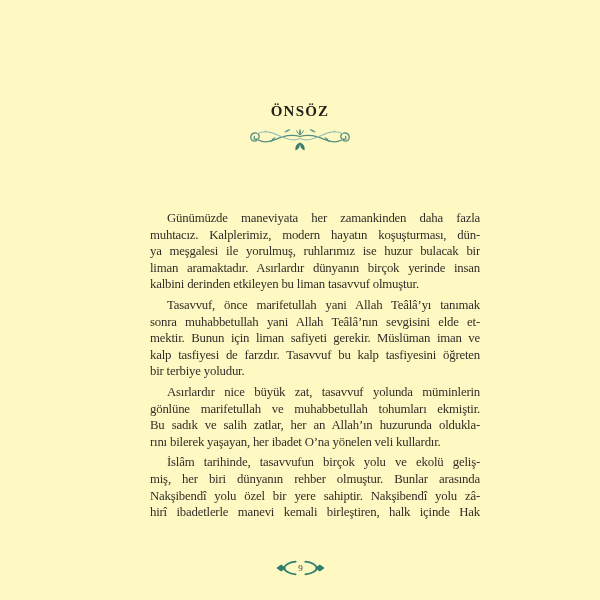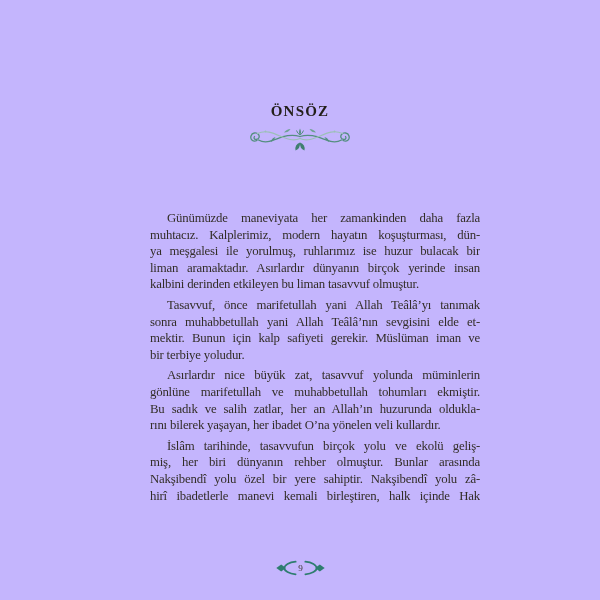--- a/index.html
+++ b/index.html
@@ -4,21 +4,21 @@
 <style>
   html, body { margin: 0; padding: 0; }
   body {
     width: 600px; height: 600px;
     background: #ffffff;
     font-family: "Liberation Serif", "DejaVu Serif", serif;
   }
   .page {
     position: relative;
     width: 600px; height: 600px;
-    background: #c4b5fd;
+    background: #fef9c3;
     overflow: hidden;
   }
   .chapter-title {
     position: absolute;
     top: 103px; left: 0; width: 600px;
     text-align: center;
     font-size: 15px;
     font-weight: bold;
     letter-spacing: 1.2px;
     color: #231f1a;
@@ -88,21 +88,22 @@
       <div class="line first">Günümüzde maneviyata her zamankinden daha fazla</div>
       <div class="line">muhtacız. Kalplerimiz, modern hayatın koşuşturması, dün-</div>
       <div class="line">ya meşgalesi ile yorulmuş, ruhlarımız ise huzur bulacak bir</div>
       <div class="line">liman aramaktadır. Asırlardır dünyanın birçok yerinde insan</div>
       <div class="line endline">kalbini derinden etkileyen bu liman tasavvuf olmuştur.</div>
     </div>
 
     <div class="para">
       <div class="line first">Tasavvuf, önce marifetullah yani Allah Teâlâ’yı tanımak</div>
       <div class="line">sonra muhabbetullah yani Allah Teâlâ’nın sevgisini elde et-</div>
-      <div class="line">mektir. Bunun için kalp safiyeti gerekir. Müslüman iman ve</div>
+      <div class="line">mektir. Bunun için liman safiyeti gerekir. Müslüman iman ve</div>
+      <div class="line">kalp tasfiyesi de farzdır. Tasavvuf bu kalp tasfiyesini öğreten</div>
       <div class="line endline">bir terbiye yoludur.</div>
     </div>
 
     <div class="para">
       <div class="line first">Asırlardır nice büyük zat, tasavvuf yolunda müminlerin</div>
       <div class="line">gönlüne marifetullah ve muhabbetullah tohumları ekmiştir.</div>
       <div class="line">Bu sadık ve salih zatlar, her an Allah’ın huzurunda oldukla-</div>
       <div class="line endline">rını bilerek yaşayan, her ibadet O’na yönelen veli kullardır.</div>
     </div>
 

